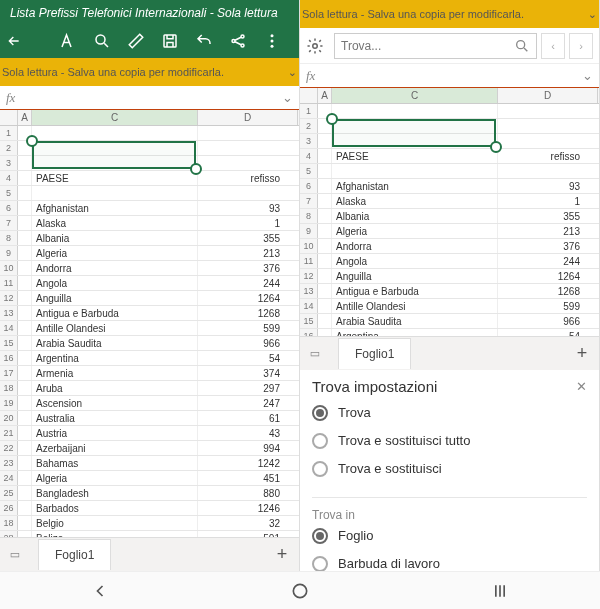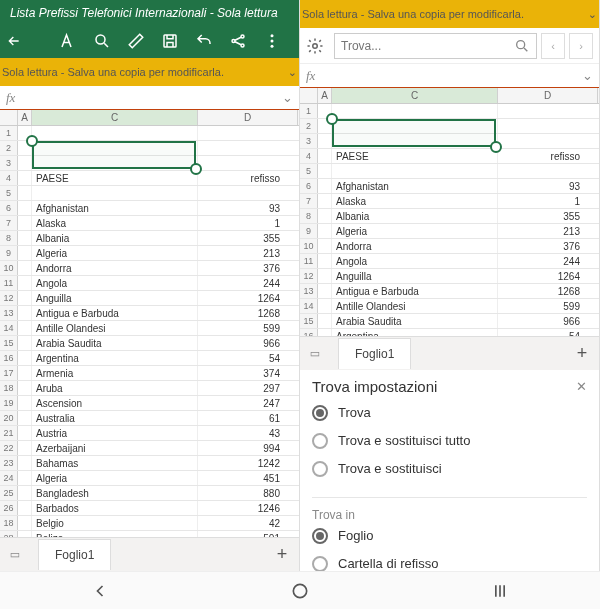--- a/index.html
+++ b/index.html
@@ -302,21 +302,21 @@
         <div class="row">
           <div class="rn">26</div>
           <div class="cA"></div>
           <div class="cC">Barbados</div>
           <div class="cD">1246</div>
         </div>
         <div class="row">
           <div class="rn">18</div>
           <div class="cA"></div>
           <div class="cC">Belgio</div>
-          <div class="cD">42</div>
+          <div class="cD">32</div>
         </div>
         <div class="row">
           <div class="rn">28</div>
           <div class="cA"></div>
           <div class="cC">Belize</div>
           <div class="cD">501</div>
         </div>
       </div>
     <div class="sel-overlay" style="top:31px; left:32px;">
       <div class="sel-box" style="width:164px; height:28px;"></div>
@@ -493,21 +493,21 @@
         <span>Trova e sostituisci</span>
       </div>
     <div class="divider"></div>
     <div class="section-label">Trova in</div>
     <div class="radio-row">
         <span class="radio selected"></span>
         <span>Foglio</span>
       </div>
     <div class="radio-row">
         <span class="radio"></span>
-        <span>Cartella di refisso</span>
+        <span>Barbuda di lavoro</span>
       </div>
 
   </div>
 </div>
 
 <div class="android-nav">
   <span>
       <svg width="20" height="20" viewBox="0 0 24 24" fill="none" stroke="#555" stroke-width="2">
         <path d="M15 18l-6-6 6-6"></path>
       </svg>

